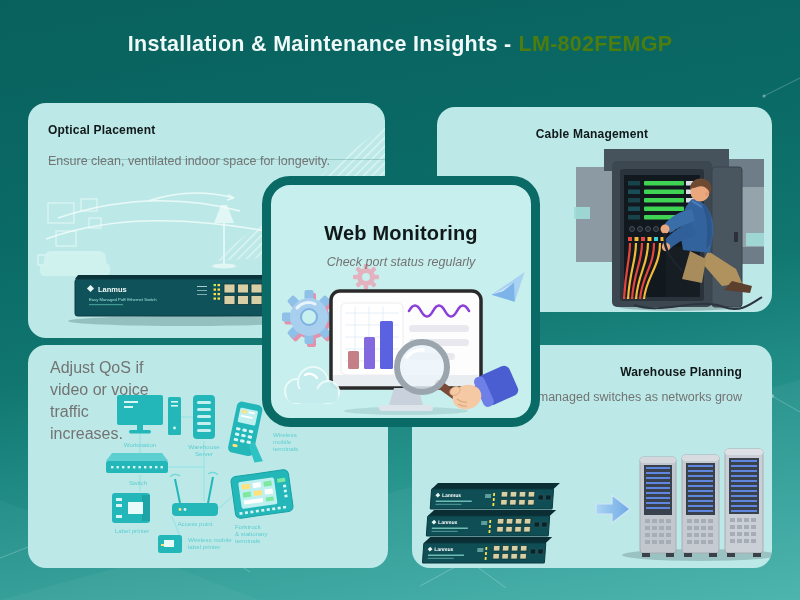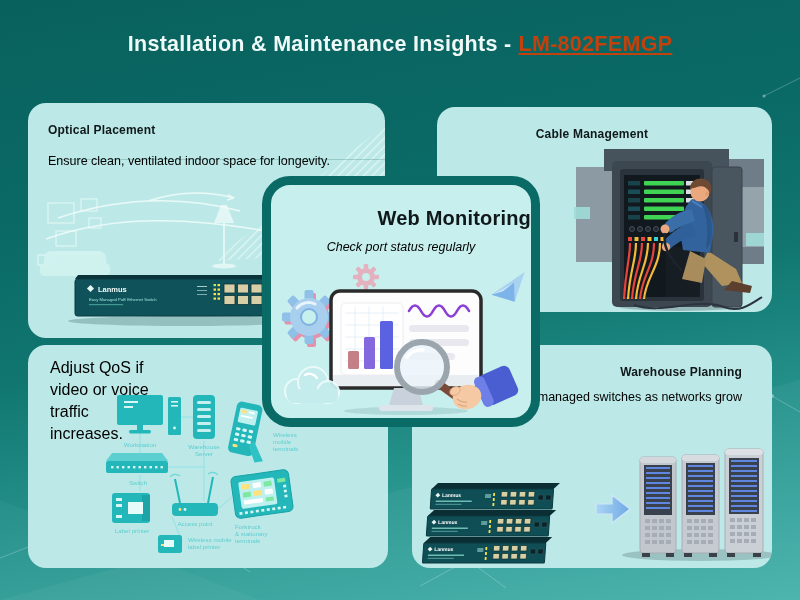--- a/index.html
+++ b/index.html
@@ -7,39 +7,39 @@
   body{
     font-family:"Liberation Sans", sans-serif;
     width:800px; height:600px; overflow:hidden; position:relative;
     background:linear-gradient(170deg,#09615d 0%,#0a6a66 32%,#117670 52%,#27948e 74%,#46b2ab 100%);
   }
   .bg-decor{ position:absolute; inset:0; z-index:0; pointer-events:none; }
   .title{
     position:absolute; top:32px; left:0; width:100%; text-align:center; z-index:3;
     font-size:21.5px; letter-spacing:.3px; font-weight:600; color:#eef9f8;
   }
-  .title .model{ color:#c2410c; font-weight:700; margin-left:7px;text-decoration:underline; }
+  .title .model{ color:#4d7c0f; font-weight:700; margin-left:7px; }
   .card{
     position:absolute; background:#bce9e7; border-radius:18px; z-index:1; overflow:hidden;
   }
   .card h2{ font-size:12px; font-weight:700; color:#10181a; letter-spacing:.2px; position:relative; z-index:2; }
-  .card p{ font-size:12.5px; color:#000000; line-height:1.38; font-weight:500; position:relative; z-index:2; }
+  .card p{ font-size:12.5px; color:#737373; line-height:1.38; font-weight:500; position:relative; z-index:2; }
   .card svg.illu{ position:absolute; z-index:1; }
   #card-optical{ left:28px; top:103px; width:357px; height:235px; }
   #card-optical h2{ margin:20px 0 0 20px; }
   #card-optical .divider{ position:absolute; left:20px; right:0; top:56px; border-top:1px solid rgba(13,90,86,.22); z-index:2; }
   #card-optical p{ margin:16px 20px 0 20px; max-width:330px; }
   #card-cable{ left:437px; top:107px; width:335px; height:205px; }
   #card-cable h2{ margin:20px 0 0 0; width:310px; text-align:center; }
   #card-cable p{ margin:10px 0 0 38px; width:222px; text-align:center; }
   #card-web{
     left:262px; top:176px; width:278px; height:251px; z-index:2;
     border:9px solid #0a6b66; border-radius:28px; background:#c6efed;
   }
-  #card-web h2{ margin-top:22px; text-align:right; font-size:20px; }
+  #card-web h2{ margin-top:37px; text-align:center; font-size:20px; }
   #card-web p{ margin-top:9px; text-align:center;font-style:italic; }
   #card-traffic{ left:28px; top:345px; width:360px; height:223px; }
   #card-traffic h2{ margin:18px 0 0 22px; }
   #card-traffic p{ margin:12px 0 0 22px; width:108px; font-size:16px; }
   #card-expansion{ left:412px; top:345px; width:360px; height:223px; }
   #card-expansion h2{ margin:20px 30px 0 0; text-align:right; }
   #card-expansion p{ margin:10px 30px 0 0; text-align:right; }
   svg text{ font-family:"Liberation Sans", sans-serif; }
 </style>
 </head>

